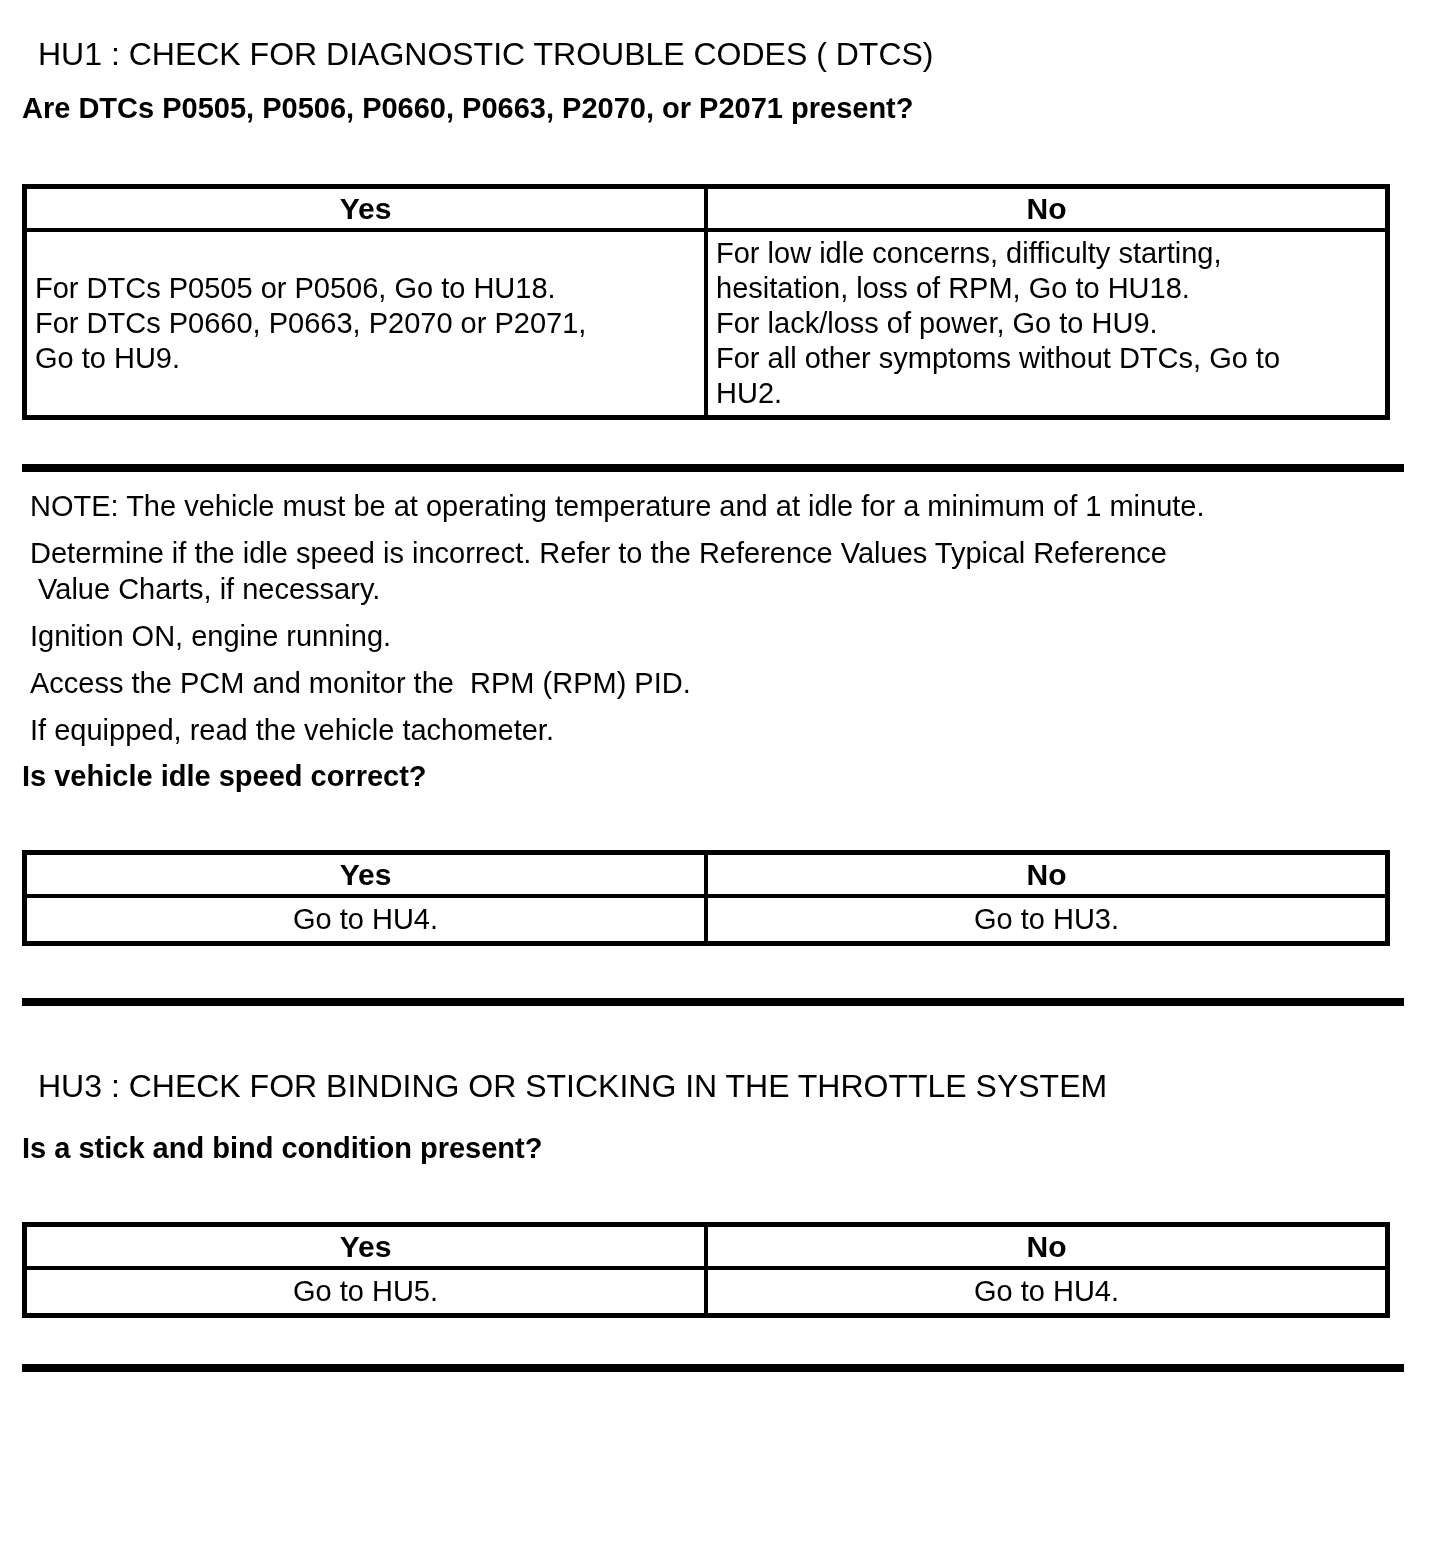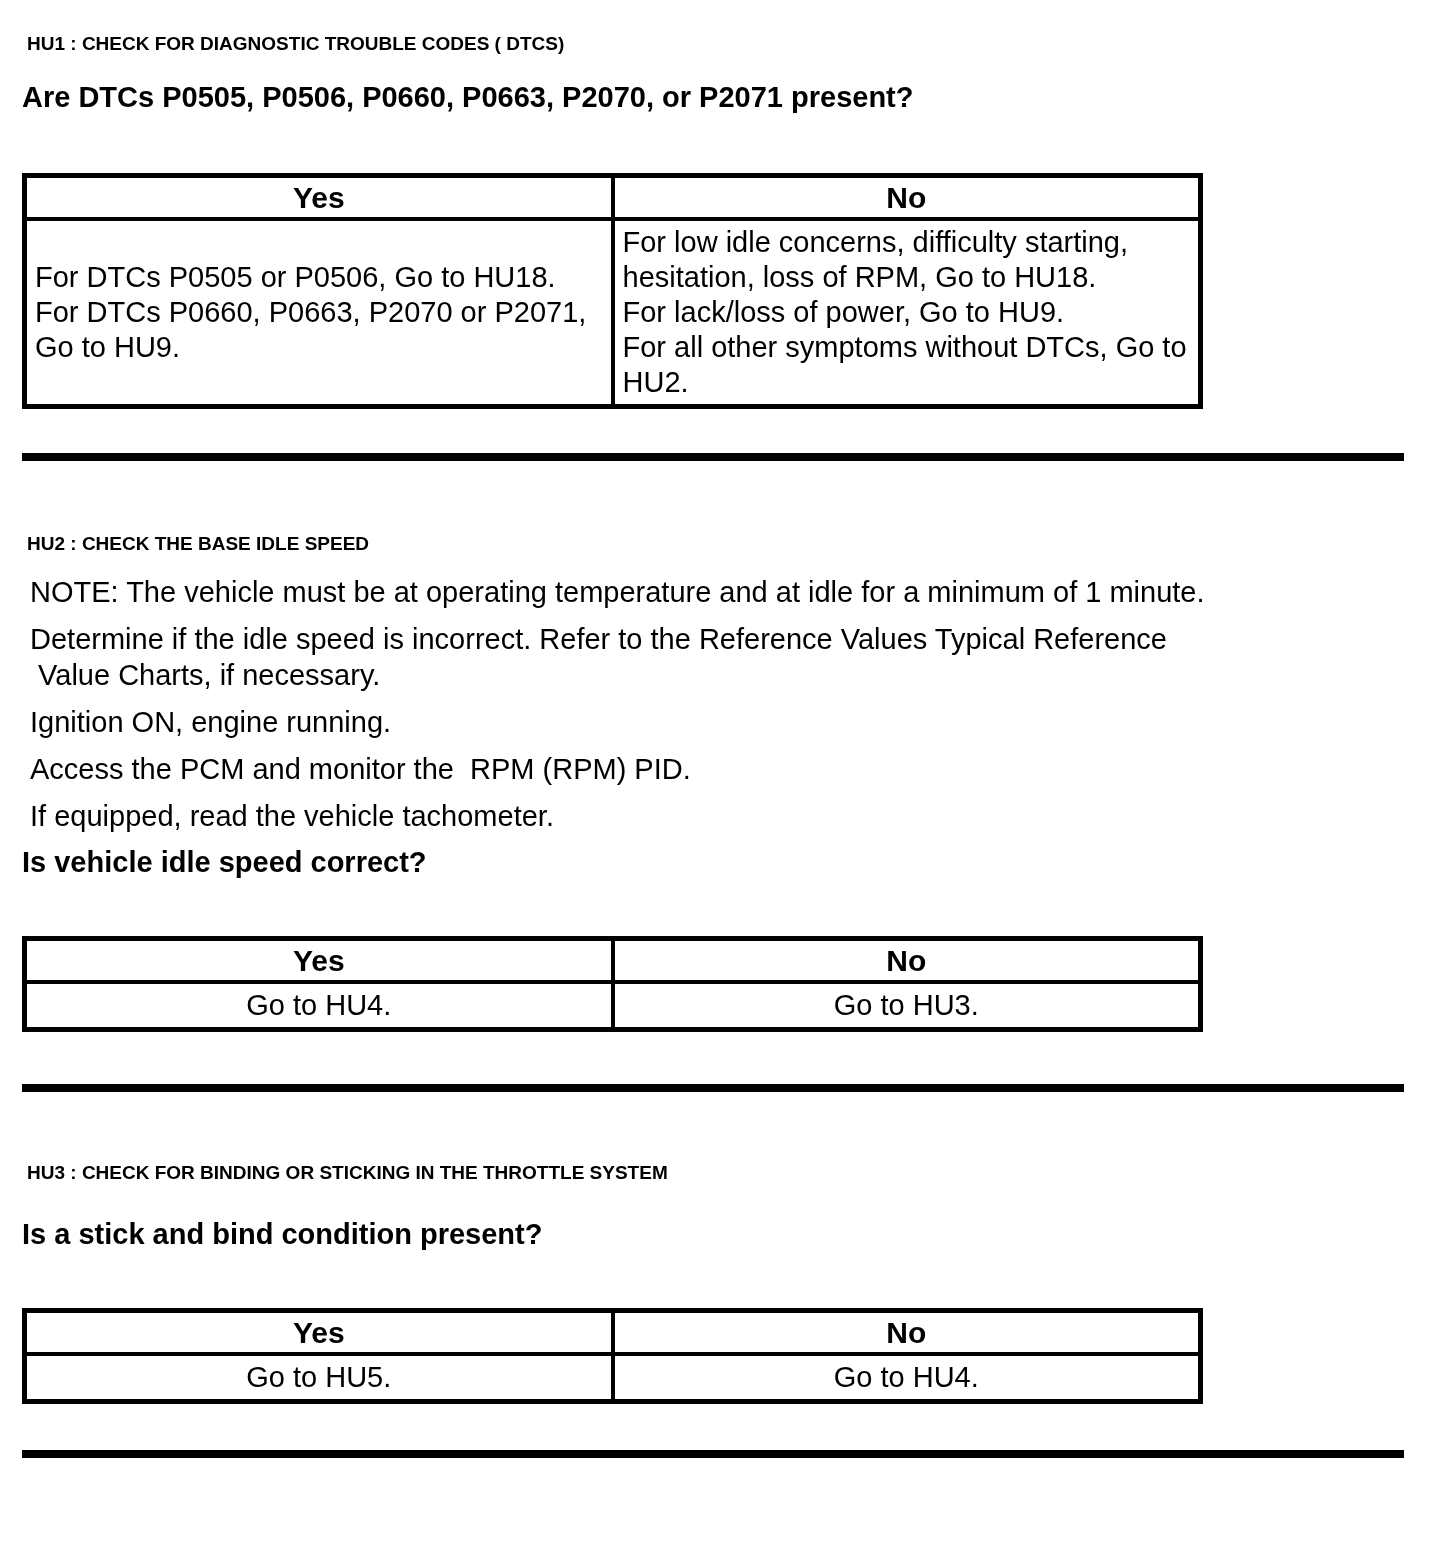--- a/index.html
+++ b/index.html
@@ -11,25 +11,25 @@
   body {
     width: 1456px;
     min-height: 1558px;
     font-family: "Liberation Sans", "DejaVu Sans", sans-serif;
     -webkit-font-smoothing: antialiased;
   }
   .page {
     padding: 24px 52px 30px 22px; 
   }
   .hu-heading {
-    font-size: 19px;
-    font-weight: bold;
+    font-size: 32px;
+    font-weight: normal;
     line-height: 29px;
     white-space: pre-wrap;
-    margin: 5px;
+    margin: 16px;
   }
   .question {
     font-size: 29px;
     font-weight: bold;
     line-height: 35px;
     white-space: pre-wrap;
     margin: 0;
   }
   .para {
     font-size: 29px;
@@ -49,21 +49,21 @@
   }
   .mt-div1 { margin-top: 44px; }
   .mt-div2 { margin-top: 52px; }
   .mt-div3 { margin-top: 46px; }
   .mt-hu2 { margin-top: 68px; }
   .mt-hu3 { margin-top: 66px; }
   .mt-first-para { margin-top: 16px; }
   .mt-q3 { margin-top: 30px; }
   table.decision {
     border-collapse: collapse;
-    width: 1181px;
+    width: 1368px;
     table-layout: fixed;
     font-size: 29px;
   }
   table.decision, table.decision th, table.decision td {
     border: 4px solid #000000;
   }
   table.decision {
     border-width: 5px;
   }
   table.decision th {
@@ -115,21 +115,20 @@
 HU2.</div>
             </td>
         </tr>
       </tbody>
     </table>
 
     <div class="divider mt-div1"></div>
   </div>
 
   <div>
-    <div class="hu-heading mt-hu2">HU2 : CHECK THE BASE IDLE SPEED</div>
 
     <p class="para mt-first-para">NOTE: The vehicle must be at operating temperature and at idle for a minimum of 1 minute.</p>
     <p class="para">Determine if the idle speed is incorrect. Refer to the Reference Values Typical Reference
  Value Charts, if necessary.</p>
     <p class="para">Ignition ON, engine running.</p>
     <p class="para">Access the PCM and monitor the  RPM (RPM) PID.</p>
     <p class="para">If equipped, read the vehicle tachometer.</p>
 
     <div class="question">Is vehicle idle speed correct?</div>
 

